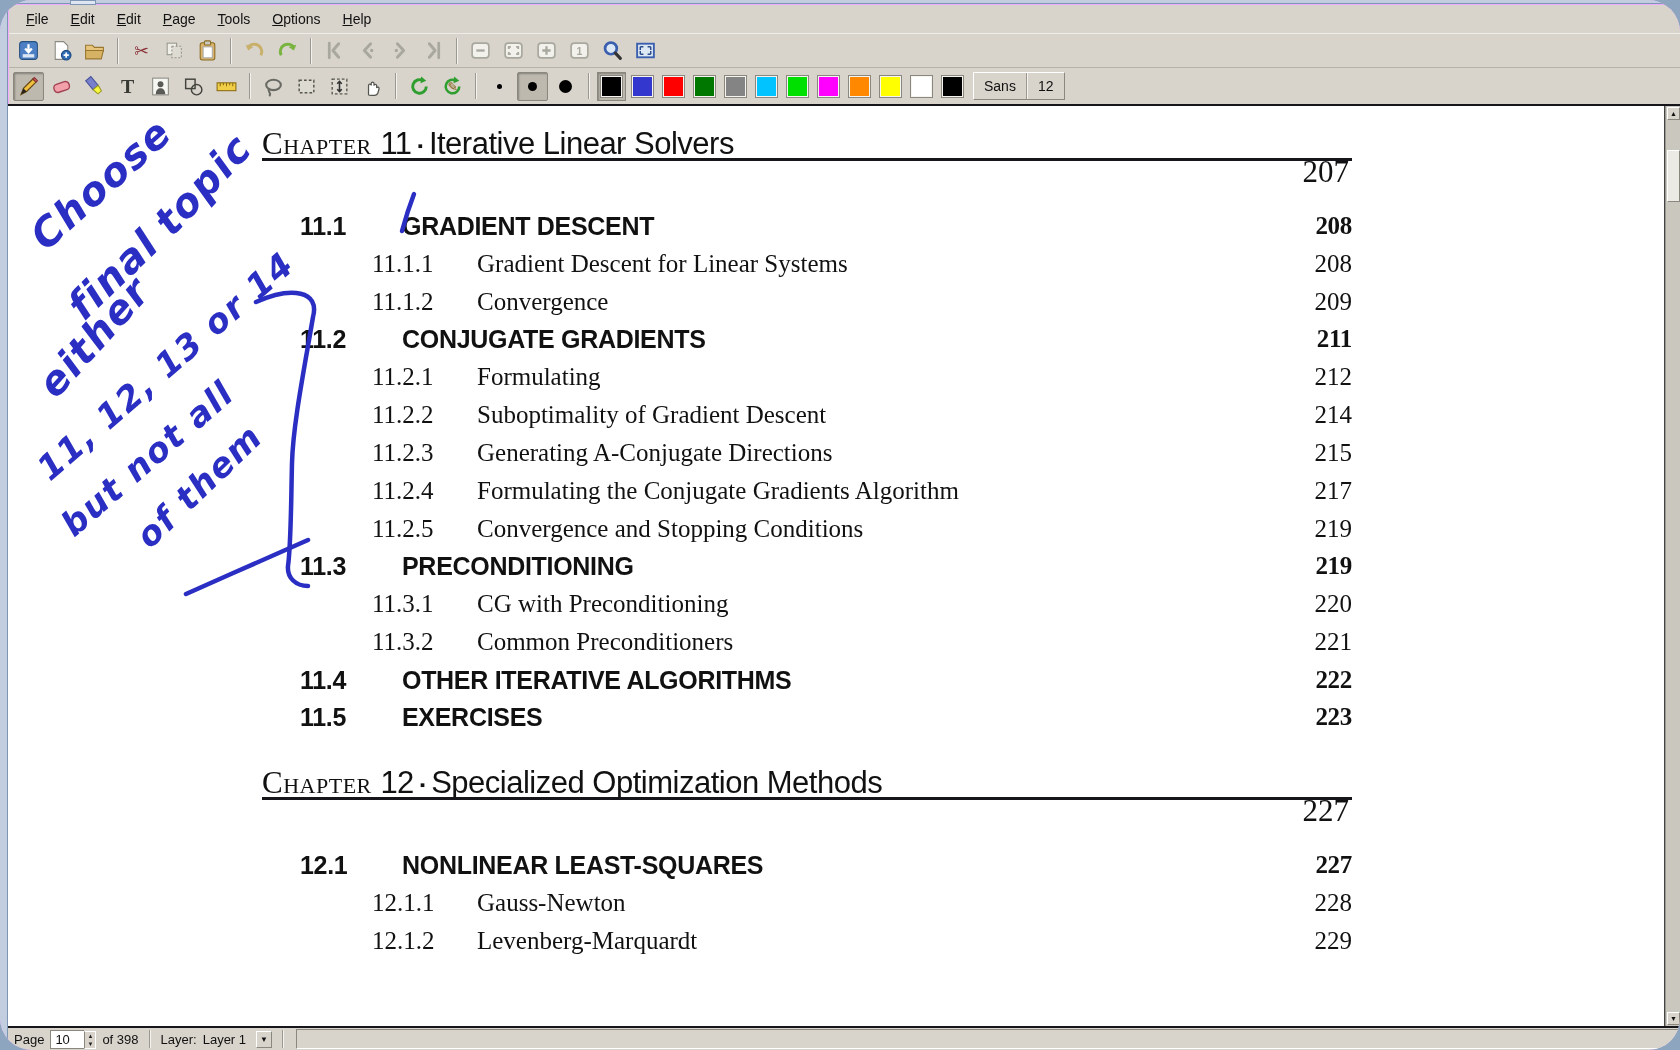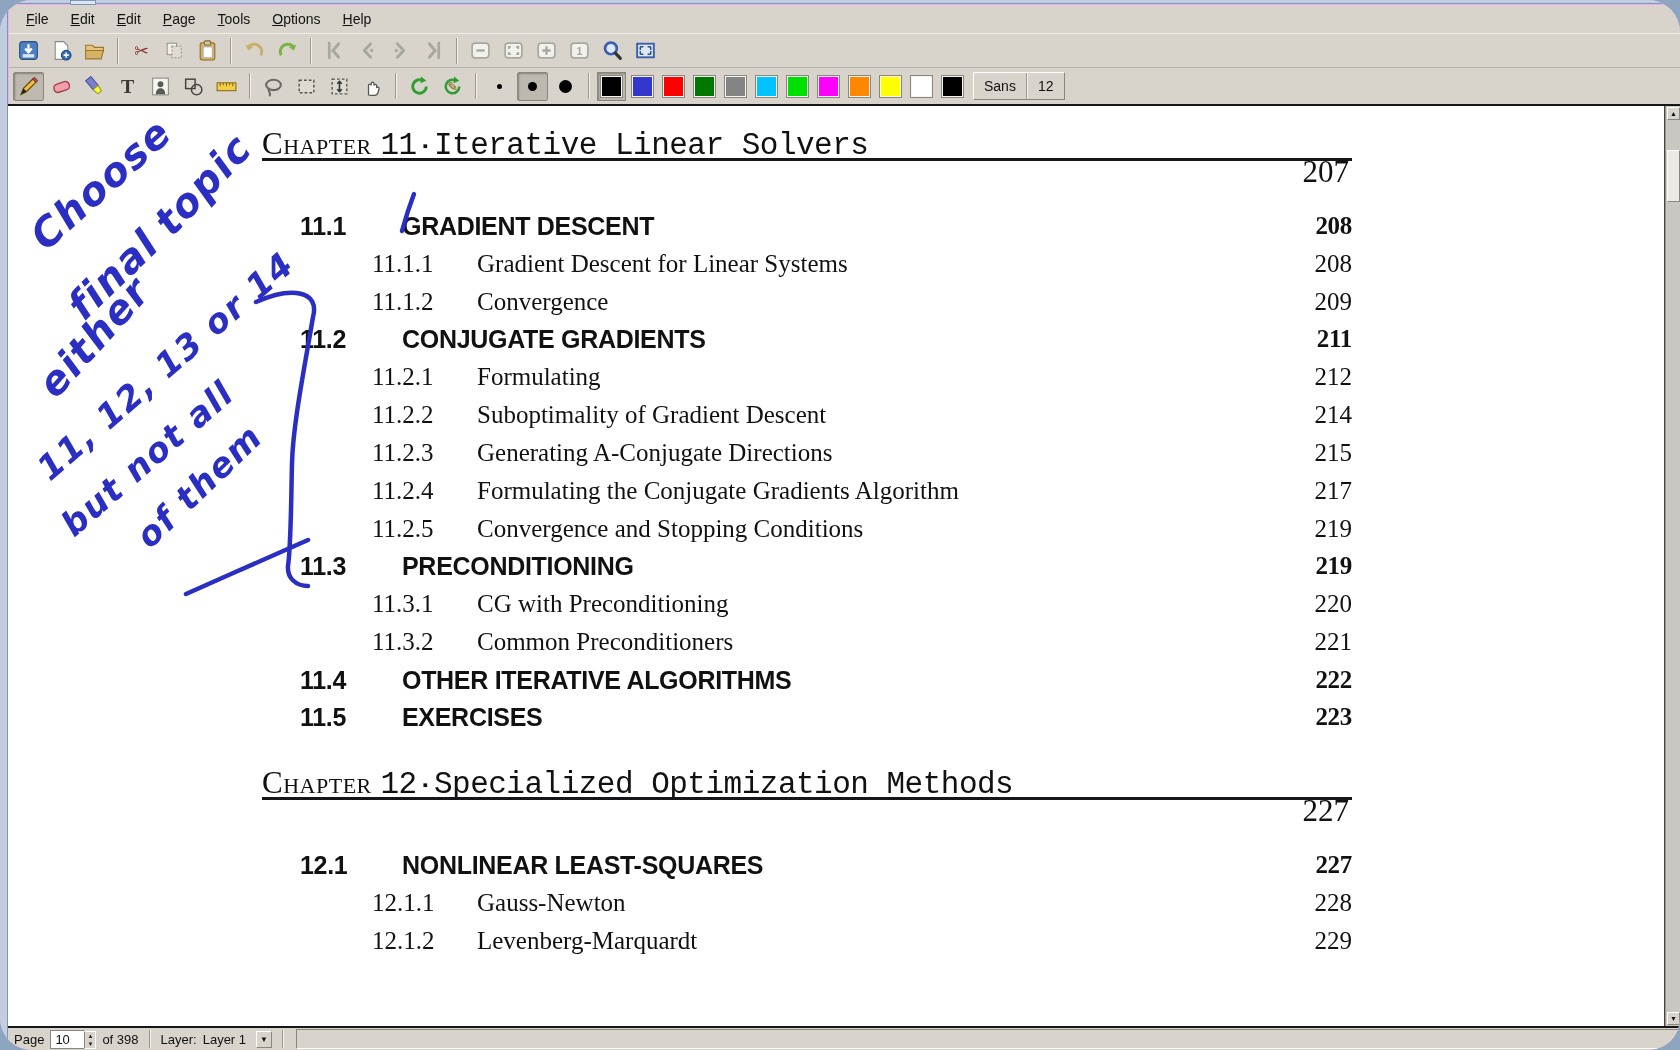--- a/index.html
+++ b/index.html
@@ -32,21 +32,21 @@
   .fontbox .seg{padding:4px 10px;}
   .fontbox .div{width:0;height:26px;border-left:1px solid #9b988f;border-right:1px solid #f4f2ee;}
   
   .canvas{position:absolute;left:8px;top:104px;right:0;bottom:22px;background:#fff;
           border-top:2px solid #15151a;border-bottom:2px solid #15151a;}
   .page-surface{position:absolute;left:0;top:0;right:15px;bottom:0;background:#fff;border-right:1px solid #444;}
   .doc-layer{position:absolute;left:0;top:0;width:1680px;height:1050px;pointer-events:none;}
   .toc-row{position:absolute;left:262px;width:1090px;white-space:nowrap;}
   .row-chapter{font-size:31px;}
   .row-chapter .prefix{font-family:"Liberation Serif",serif;font-variant:small-caps;letter-spacing:.5px;margin-top:17px;}
-  .row-chapter .cnum,.row-chapter .ctitle{font-family:Liberation Mono, monospace;letter-spacing:-.5px;}
+  .row-chapter .cnum,.row-chapter .ctitle{font-family:Liberation Sans, sans-serif;letter-spacing:-.5px;}
   .row-chapter .bullet{font-size:15px;vertical-align:3px;padding:0 6px;}
   .row-chapter .pg{position:absolute;right:3px;font-family:"Liberation Serif",serif;margin-top:28px;}
   .row-section{font-size:25px;font-weight:600;letter-spacing:-.3px;}
   .row-section .num{position:absolute;left:38px;}
   .row-section .ttl{position:absolute;left:140px;}
   .row-section .pg{position:absolute;right:0;font-family:"Liberation Serif",serif;font-weight:600;}
   .row-sub{font-family:"Liberation Serif",serif;font-size:25px;}
   .row-sub .num{position:absolute;left:110px;}
   .row-sub .ttl{position:absolute;left:215px;}
   .row-sub .pg{position:absolute;right:0;}

